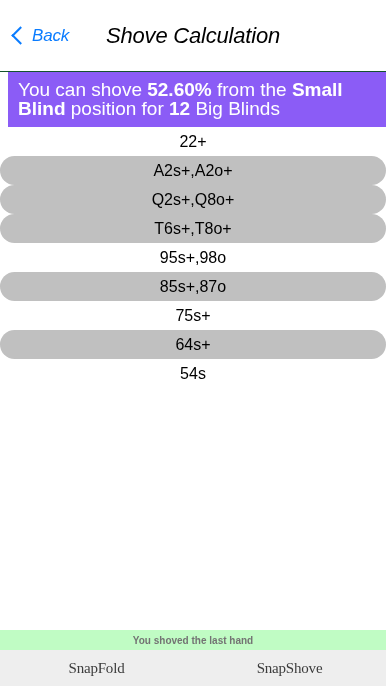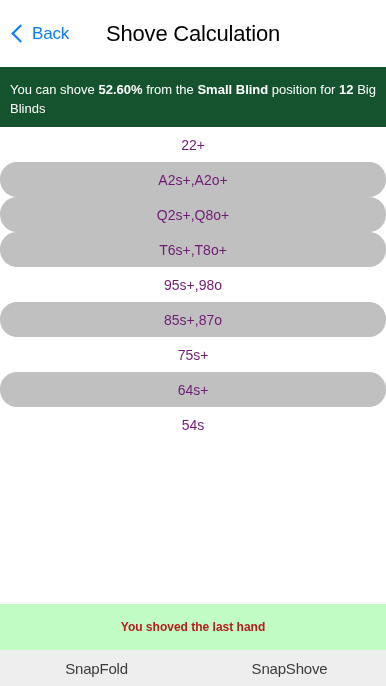--- a/index.html
+++ b/index.html
@@ -14,22 +14,23 @@
     overflow: hidden;
     position: relative;
     -webkit-font-smoothing: antialiased;
   }
 
   
   .navbar {
     position: relative;
     height: 72px;
     background: #ffffff;
-    border-bottom: 5px solid #14532d;
+    border-bottom: 1px solid #14532d;
     box-sizing: border-box;
+    font-style: italic;
   }
   .back-button {
     position: absolute;
     left: 8px;
     top: 50%;
     transform: translateY(-50%);
     display: flex;
     align-items: center;
     gap: 3px;
     cursor: pointer;
@@ -56,83 +57,85 @@
     top: 50%;
     transform: translateY(-50%);
     text-align: center;
     font-size: 22px;
     color: #000000;
     letter-spacing: -0.2px;
   }
 
   
   .banner {
-    background: #14532d;
+    background: #8b5cf6;
     color: #ffffff;
     padding: 8px 10px 9px 10px;
-    font-size: 13px;
+    font-size: 19px;
     line-height: 19px;
     box-sizing: border-box;
     min-height: 53px;
+    margin-left: 8px;
   }
   .banner b {
     font-weight: bold;
   }
 
   
   .range-list {
     background: #ffffff;
   }
   .range-row {
-    height: 35px;
+    height: 29px;
     display: flex;
     align-items: center;
     justify-content: center;
-    font-size: 14px;
-    color: #701a75;
+    font-size: 16px;
+    color: #000000;
     box-sizing: border-box;
   }
   .range-row.odd {
     background: #ffffff;
   }
   .range-row.even {
     background: #c0c0c0;
     border-radius: 17px;
   }
 
   
   .bottom {
     position: absolute;
     left: 0;
     right: 0;
     bottom: 0;
   }
   .status-strip {
     background: #c0fcc4;
-    height: 46px;
+    height: 20px;
     display: flex;
     align-items: center;
     justify-content: center;
-    font-size: 12px;
+    font-size: 10px;
     font-weight: bold;
-    color: #b91c1c;
+    color: #737373;
   }
   .toolbar {
     background: #eeeeee;
     height: 36px;
     display: flex;
     align-items: center;
   }
   .toolbar-button {
     flex: 1;
     text-align: center;
     font-size: 15px;
     color: #3c3c3c;
     cursor: pointer;
     letter-spacing: -0.2px;
+    font-family: Liberation Serif, serif;
   }
 </style>
 </head>
 <body>
 
 <div class="navbar">
   <div class="back-button">
     <span class="chev"></span>
     <span class="back-label">Back</span>
   </div>

